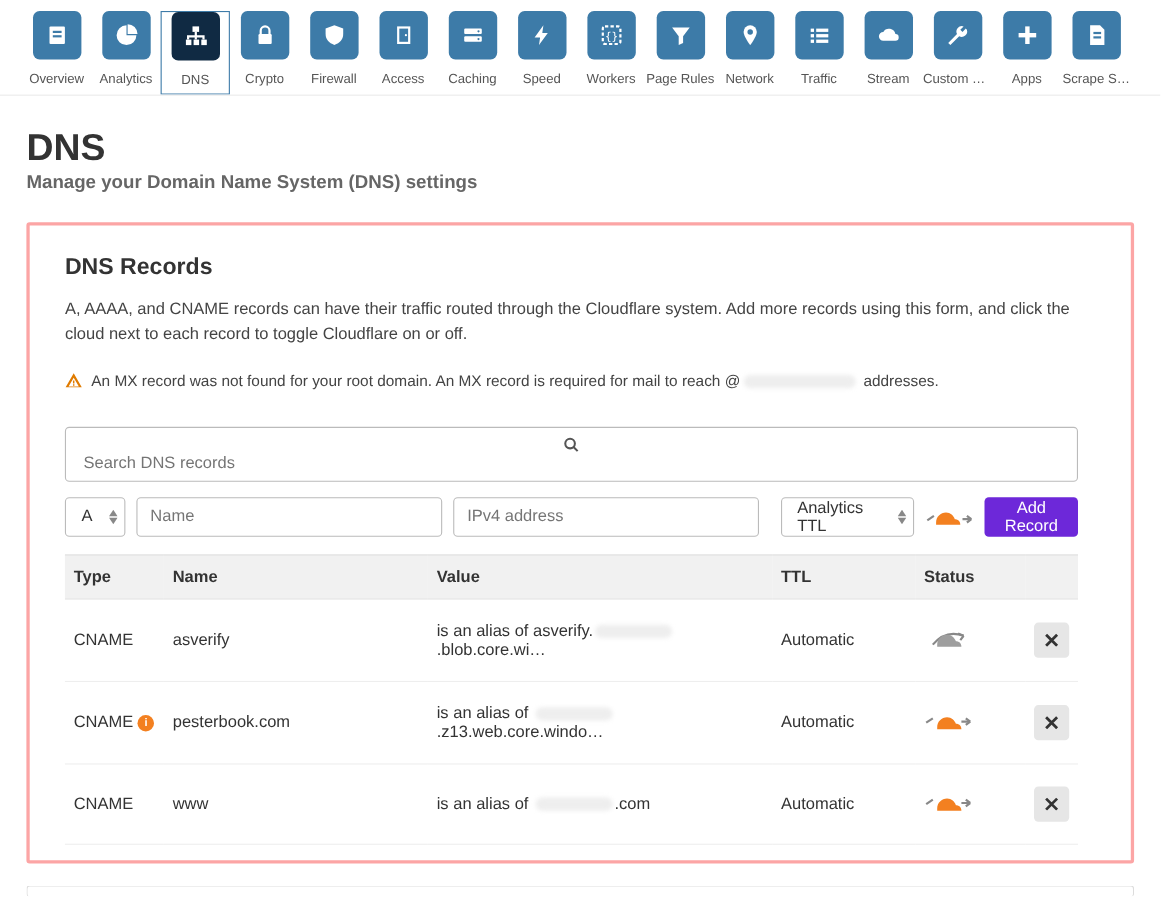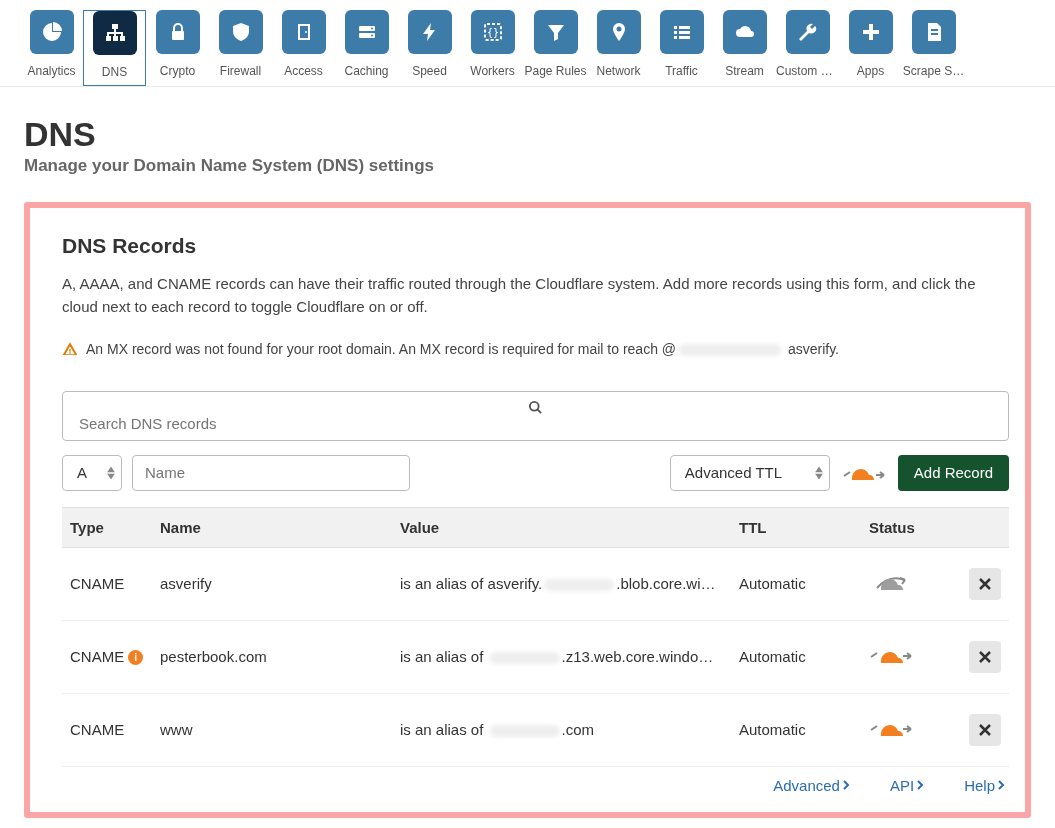--- a/index.html
+++ b/index.html
@@ -48,23 +48,23 @@
     font-weight: 700;
     margin-bottom: 2px;
   }
   .page-subtitle {
     font-size: 17px;
     color: #666;
     margin-bottom: 26px;
     font-weight: bold;
   }
   .card {
-    border: 6px solid #fca5a5;
+    border: 3px solid #fca5a5;
     border-radius: 3px;
-    padding: 26px 16px 14px 32px;
+    padding: 26px 48px 14px 32px;
   }
   .card-title {
     font-size: 21px;
     font-weight: 600;
     margin-bottom: 14px;
   }
   .card-desc {
     font-size: 15px;
     color: #444;
     line-height: 1.55;
@@ -130,21 +130,21 @@
     border: 1px solid #bbb;
     border-radius: 4px;
     height: 36px;
     padding: 0 12px;
     font-size: 15px;
   }
   #name-in { flex: 0 0 278px; }
   #val-in { flex: 0 0 278px; }
   .cloud-status { width: 48px; display:flex; align-items:center; justify-content:center; }
   .add-btn {
-    background: #14532d;
+    background: #6d28d9;
     color: #fff;
     border: none;
     border-radius: 4px;
     height: 36px;
     padding: 0 16px;
     font-size: 15px;
     cursor: pointer;
   }
   table.records {
     width: 100%;
@@ -193,20 +193,30 @@
     border-bottom:none;
   }
 </style>
 </head>
 <body>
 
 <div class="nav" id="nav">
     <div class="nav-item">
       <div class="nav-icon">
         <svg width="24" height="24" viewBox="0 0 24 24">
+          <rect x="5" y="4" width="14" height="16" rx="1" fill="#fff"></rect>
+          <rect x="8" y="8" width="8" height="2" fill="#3d7ba8"></rect>
+          <rect x="8" y="12" width="8" height="2" fill="#3d7ba8"></rect>
+        </svg>
+      </div>
+      <div class="nav-label">Overview</div>
+    </div>
+    <div class="nav-item">
+      <div class="nav-icon">
+        <svg width="24" height="24" viewBox="0 0 24 24">
           <path d="M12 3a9 9 0 1 0 9 9h-9V3z" fill="#fff"></path>
           <path d="M13 2v9h9a9 9 0 0 0-9-9z" fill="#fff"></path>
         </svg>
       </div>
       <div class="nav-label">Analytics</div>
     </div>
     <div class="nav-item active">
       <div class="nav-icon">
         <svg width="24" height="24" viewBox="0 0 24 24">
           <rect x="9" y="3" width="6" height="5" fill="#fff"></rect>
@@ -346,21 +356,21 @@
 
   <div class="card">
     <div class="card-title">DNS Records</div>
     <div class="card-desc">A, AAAA, and CNAME records can have their traffic routed through the Cloudflare system. Add more records using this form, and click the cloud next to each record to toggle Cloudflare on or off.</div>
 
     <div class="warning-row">
       <svg width="16" height="16" viewBox="0 0 24 24">
           <path fill="#e07b00" d="M12 2 1 21h22L12 2zm0 6 7 12H5l7-12zm-1 4v4h2v-4h-2zm0 5v2h2v-2h-2z"></path>
         </svg>
       <span>
-        <span>An MX record was not found for your root domain. An MX record is required for mail to reach @</span><span class="redacted"></span><span> asverify.</span>
+        <span>An MX record was not found for your root domain. An MX record is required for mail to reach @</span><span class="redacted"></span><span> addresses.</span>
       </span>
     </div>
 
     <div class="search-box">
       <svg width="15" height="15" viewBox="0 0 24 24" fill="none" stroke="#555" stroke-width="3">
           <circle cx="10" cy="10" r="7"></circle>
           <line x1="21" y1="21" x2="15" y2="15"></line>
         </svg>
       <input type="text" placeholder="Search DNS records" style="">
     </div>
@@ -371,23 +381,24 @@
         <span class="stepper">
           <svg width="8" height="6" viewBox="0 0 8 6">
               <path d="M0 6 L4 0 L8 6 Z" fill="#888"></path>
             </svg>
           <svg width="8" height="6" viewBox="0 0 8 6">
               <path d="M0 0 L4 6 L8 0 Z" fill="#888"></path>
             </svg>
         </span>
       </div>
       <input id="name-in" class="txt-in" placeholder="Name" style="">
+      <input id="val-in" class="txt-in" placeholder="IPv4 address" style="">
       <div style="flex:1"></div>
       <div class="sel" style="width:160px">
-        <span>Advanced TTL</span>
+        <span>Analytics TTL</span>
         <span class="stepper">
           <svg width="8" height="6" viewBox="0 0 8 6">
               <path d="M0 6 L4 0 L8 6 Z" fill="#888"></path>
             </svg>
           <svg width="8" height="6" viewBox="0 0 8 6">
               <path d="M0 0 L4 6 L8 0 Z" fill="#888"></path>
             </svg>
         </span>
       </div>
       <div class="cloud-status">
@@ -465,36 +476,16 @@
               <button class="del-btn">
                 <svg width="12" height="12" viewBox="0 0 12 12">
                   <path d="M1 1 L11 11 M11 1 L1 11" stroke="#333" stroke-width="2.5"></path>
                 </svg>
               </button>
             </td>
           </tr>
         </tbody>
     </table>
 
-    <div class="footer-links">
-      <a>
-          <span>Advanced</span>
-          <svg width="8" height="10" viewBox="0 0 8 10">
-            <path d="M2 1 L6 5 L2 9" stroke="#2b6cb0" stroke-width="2" fill="none"></path>
-          </svg>
-        </a>
-      <a>
-          <span>API</span>
-          <svg width="8" height="10" viewBox="0 0 8 10">
-            <path d="M2 1 L6 5 L2 9" stroke="#2b6cb0" stroke-width="2" fill="none"></path>
-          </svg>
-        </a>
-      <a>
-          <span>Help</span>
-          <svg width="8" height="10" viewBox="0 0 8 10">
-            <path d="M2 1 L6 5 L2 9" stroke="#2b6cb0" stroke-width="2" fill="none"></path>
-          </svg>
-        </a>
-    </div>
   </div>
 
   <div class="card2"></div>
 </div>
 
 </body></html>

